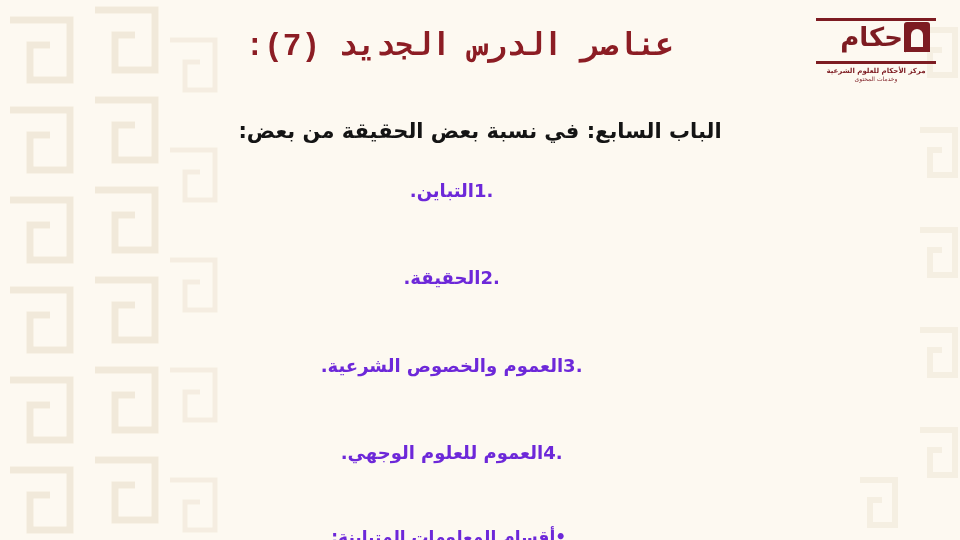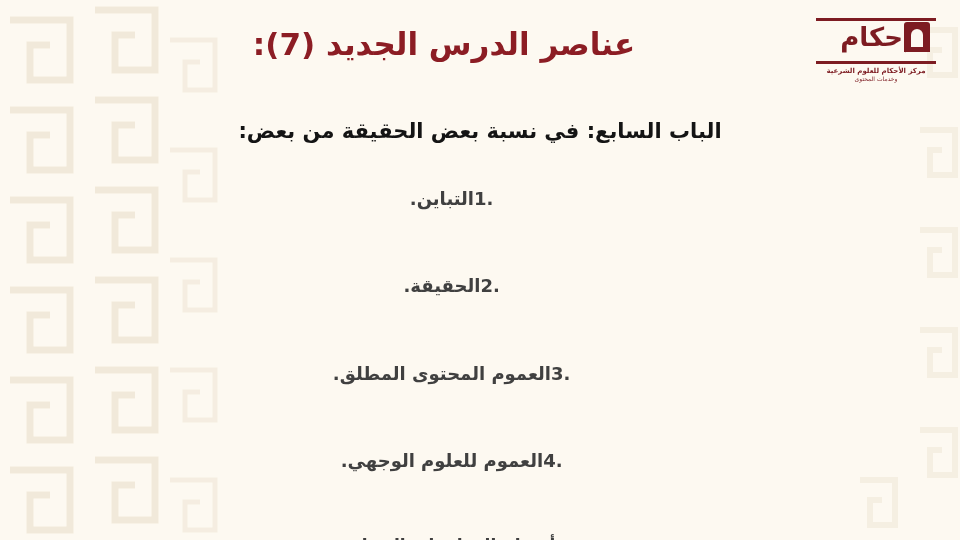--- a/index.html
+++ b/index.html
@@ -108,54 +108,55 @@
   .logo-sub2 {
     margin-top: 1px;
     font-size: 6px;
     color: #7d1c22;
   }
 
   
   .title {
     position: absolute;
     top: 26px;
-    left: 0;
+    left: 16px;
     width: 888px;
     text-align: center;
     font-size: 31px;
     font-weight: bold;
     color: #8c1d24;
     direction: rtl;
+    font-family: Liberation Mono, monospace;
   }
 
   
   .content {
     position: absolute;
     top: 116px;
     left: 0;
     width: 960px;
     direction: rtl;
     text-align: center;
     color: #141414;
   }
   .heading {
     font-size: 21px;
     font-weight: bold;
     line-height: 1.45;
-    margin-bottom: 8px;
+    margin-bottom: 0;
   }
   .list {
     display: block;
   }
   .item {
     display: block;
     font-size: 18px;
     font-weight: bold;
     line-height: 1.62;
-    color: #404040;
+    color: #6d28d9;
     white-space: pre;
   }
   .item .marker {
     display: inline-block;
     min-width: 26px;
     text-align: left;
   }
   .item.sub-head {
     font-size: 17px;
   }
@@ -218,21 +219,21 @@
     <div class="heading">الباب السابع: في نسبة بعض الحقيقة من بعض:</div>
     <div class="list">
 
       <div class="item">
         <span class="marker">.1</span><span>التباين.</span>
       </div>
       <div class="item">
         <span class="marker">.2</span><span>الحقيقة.</span>
       </div>
       <div class="item">
-        <span class="marker">.3</span><span>العموم المحتوى المطلق.</span>
+        <span class="marker">.3</span><span>العموم والخصوص الشرعية.</span>
       </div>
       <div class="item">
         <span class="marker">.4</span><span>العموم للعلوم الوجهي.</span>
       </div>
       <div class="item sub-head">
         <span class="marker">•</span><span>أقسام المعلومات المتباينة:</span>
       </div>
 
     </div>
   </div>

